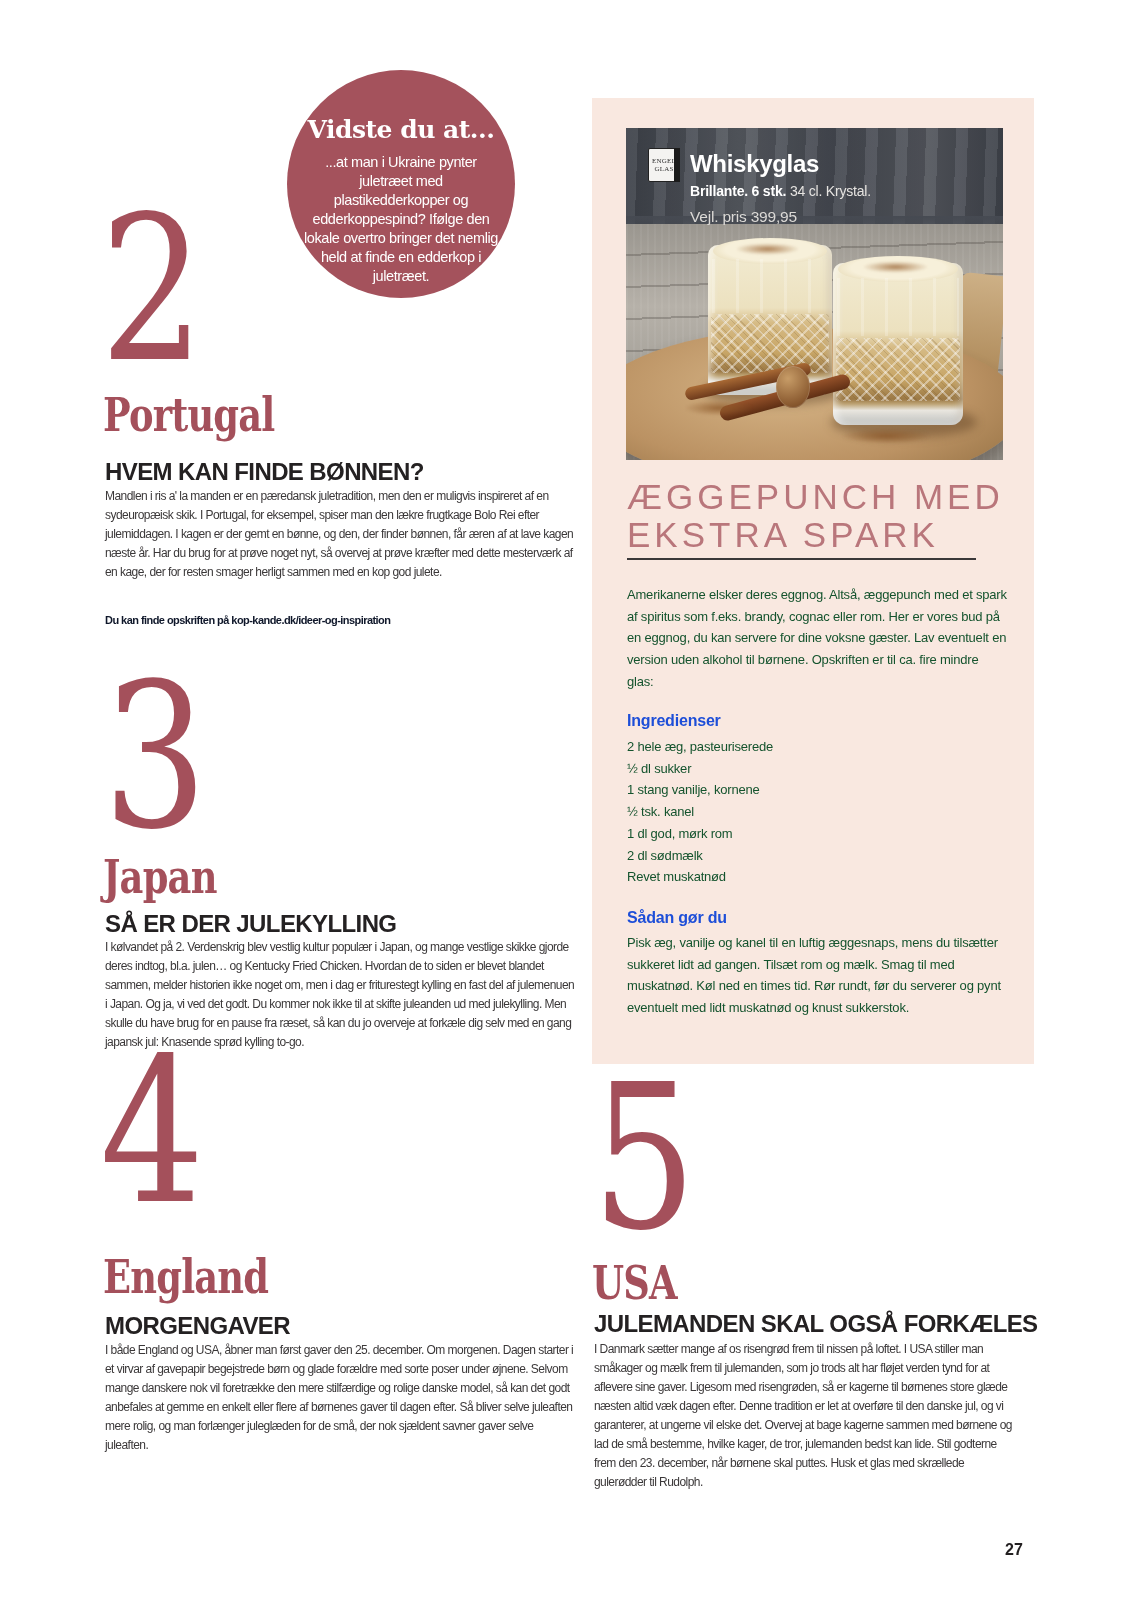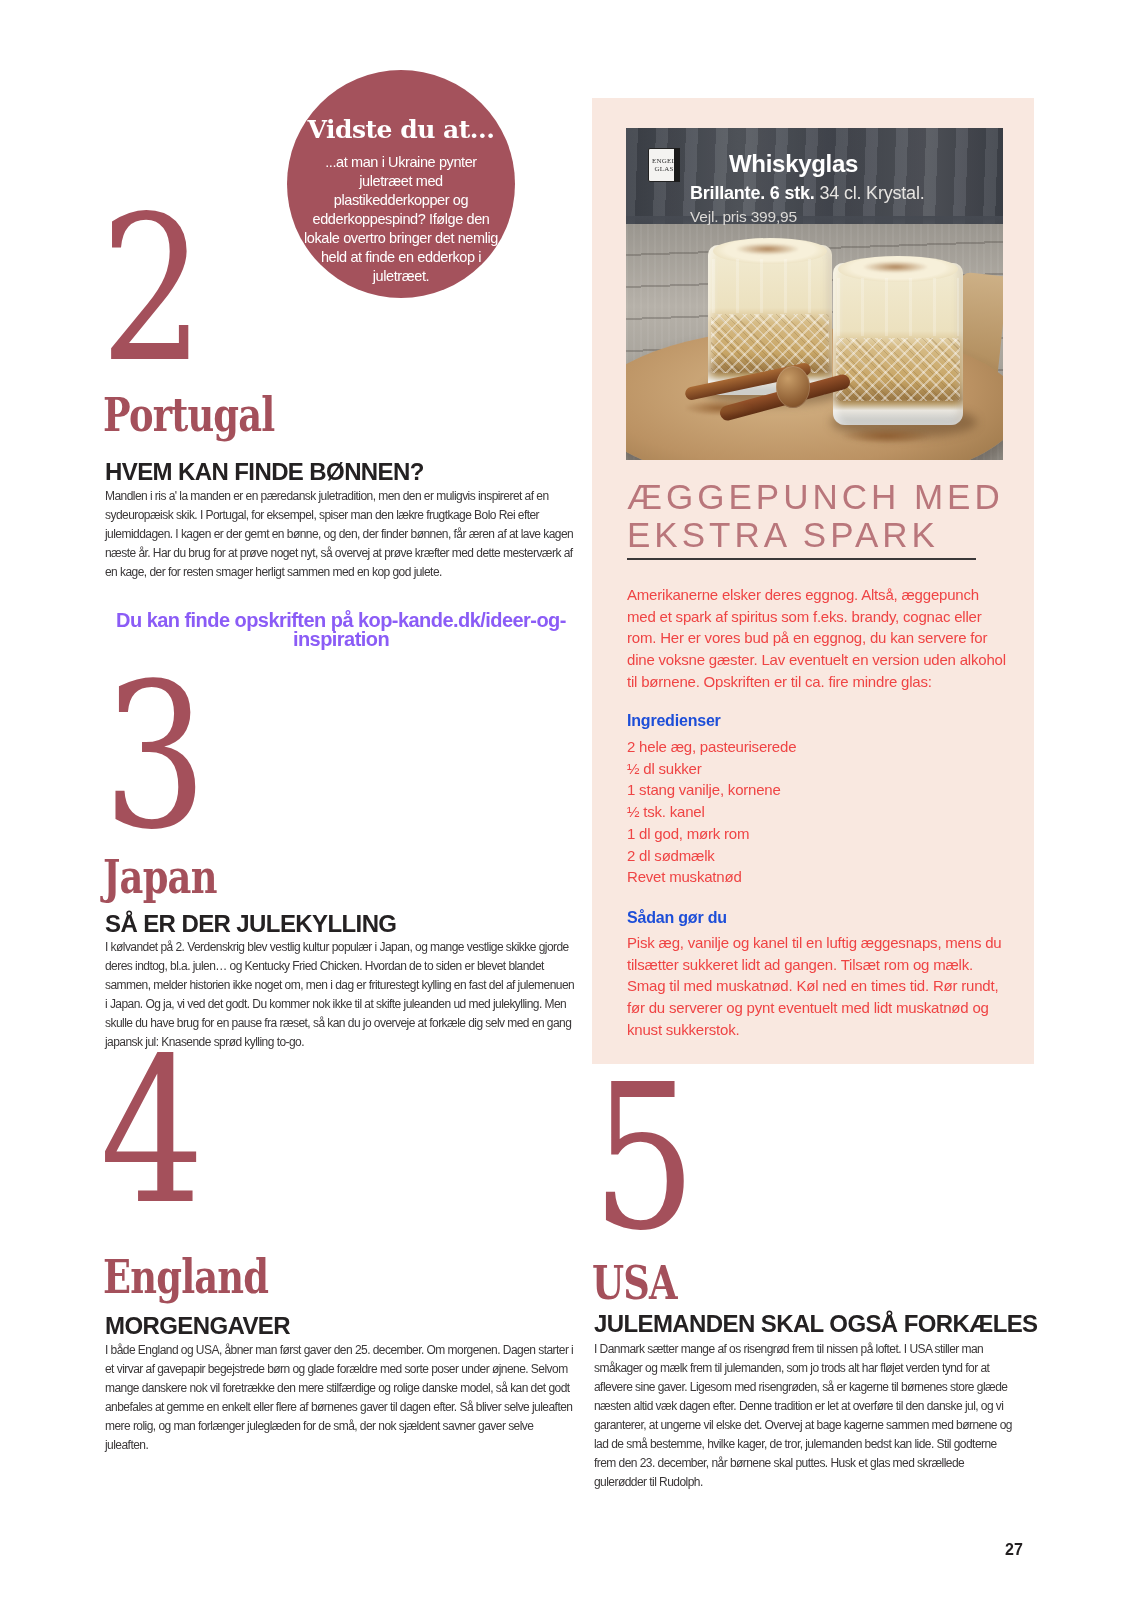--- a/index.html
+++ b/index.html
@@ -29,22 +29,22 @@
 
   .subhead {
     font-weight:700; font-size:24px; line-height:1.1;
     letter-spacing:-0.6px; color:#242122; white-space:nowrap;
   }
 
   .body-text {
     font-size:12px; line-height:19px; letter-spacing:-0.55px; color:#3b3839;
   }
   .note-text {
-    font-size:20px; line-height:19px; letter-spacing:-0.55px;
-    font-weight:700; color:#8b5cf6;text-align:center;
+    font-size:11px; line-height:19px; letter-spacing:-0.55px;
+    font-weight:700; color:#0f172a;
   }
 
   
   .badge {
     left:287px; top:70px; width:228px; height:228px; border-radius:50%;
     background:#a4525c; color:#ffffff; text-align:center;
     box-sizing:border-box; padding-top:46px;
   }
   .badge-title {
     font-family:"DejaVu Serif", serif; font-weight:700;
@@ -114,31 +114,31 @@
   }
   .dustpile { border-radius:50%; background:radial-gradient(ellipse, rgba(140,88,42,.8), rgba(140,88,42,0) 70%); filter:blur(1px); }
 
   .prod-logo {
     left:648px; top:148px; width:32px; height:34px; background:#f4f3f1;
     border:1px solid #222; box-sizing:border-box; border-radius:2px;
     font-size:7px; line-height:8px; color:#333; text-align:center; padding-top:8px;
     font-family:"Liberation Serif", serif; letter-spacing:.2px;
   }
   .prod-logo-bar { left:674px; top:148px; width:6px; height:34px; background:#1b1b1b; }
-  .prod-title { left:690px; top:150px; font-size:24px; font-weight:700; color:#ffffff; letter-spacing:-0.3px;margin-left:39px; }
-  .prod-details { left:690px; top:183px; font-size:18px; color:#e6e4e1; letter-spacing:-0.2px;text-align:center; }
+  .prod-title { left:690px; top:150px; font-size:24px; font-weight:700; color:#ffffff; letter-spacing:-0.3px; }
+  .prod-details { left:690px; top:183px; font-size:14px; color:#e6e4e1; letter-spacing:-0.2px;text-align:center; }
   .prod-details b { color:#ffffff; }
   .prod-price { left:690px; top:208px; font-size:15.5px; color:#dbd9d6; letter-spacing:-0.2px; }
 
   .recipe-title {
     left:627px; top:478px; font-size:35px; line-height:38px;
     letter-spacing:4px; color:#b9767b; font-weight:400; white-space:pre-line;
   }
   .sep { left:627px; top:558px; width:349px; height:2px; background:#3b3839; }
-  .panel-text { font-size:15px; line-height:21.7px; letter-spacing:-0.2px; color:#ef4444; }
+  .panel-text { font-size:13px; line-height:21.7px; letter-spacing:-0.2px; color:#14532d; }
   .panel-bold { font-size:16px; font-weight:700; letter-spacing:-0.2px; color:#1d4ed8; }
   .pre { white-space:pre-line; }
 
   .pagenum { left:1005px; top:1541px; font-size:16px; font-weight:700; color:#232021; }
 </style>
 </head>
 <body>
 
 <div class="page">
 

